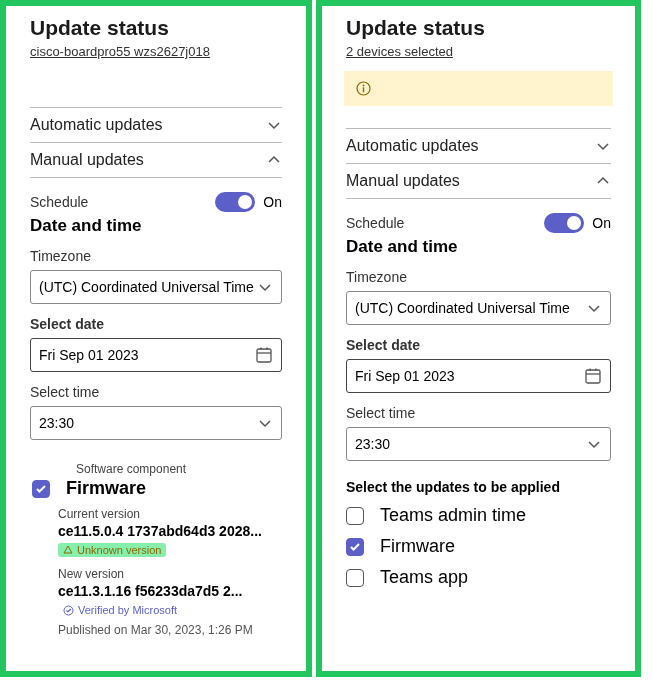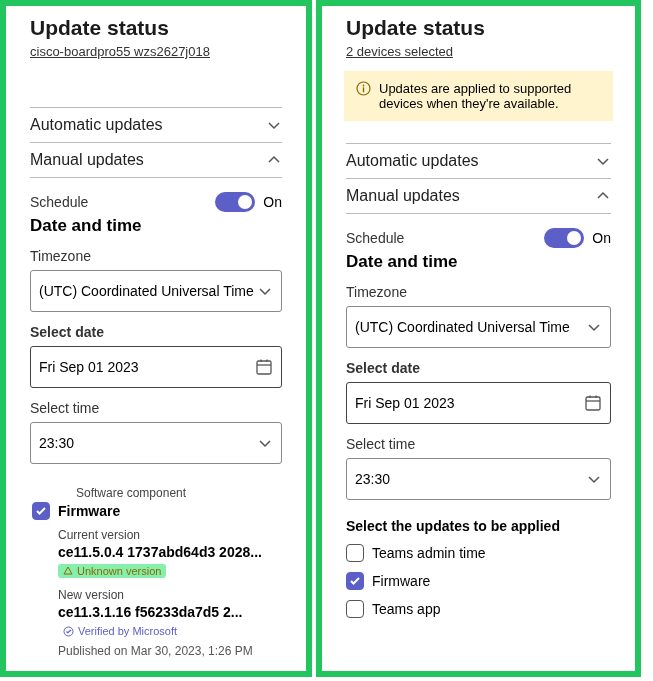--- a/index.html
+++ b/index.html
@@ -17,24 +17,24 @@
   .chev { width: 16px; height: 16px; color: #555; }
   .row { display: flex; justify-content: space-between; align-items: center; margin-top: 14px; }
   .sched-label { font-size: 14px; color: #333; }
   .toggle-wrap { display: flex; align-items: center; gap:8px; }
   .toggle { width:40px; height:20px; background:#5b5fc7; border-radius:10px; position:relative; cursor:pointer; }
   .toggle .knob { width:14px; height:14px; background:#fff; border-radius:50%; position:absolute; top:3px; right:3px; }
   .toggle-text { font-size: 14px; }
   .h2 { font-size: 17px; font-weight:700; margin: 4px 0 10px; }
   .fld-label { font-size: 14px; color:#333; margin-top: 12px; margin-bottom: 6px; display:block; }
   .fld-label-b { font-weight:700; }
-  .select, .input { width:100%; height:42px; border:1px solid #888; border-radius:3px; padding:0 8px; display:flex; align-items:center; justify-content:space-between; font-size:14px; background:#fff; cursor:pointer; }
+  .select, .input { width:100%; height:34px; border:1px solid #888; border-radius:3px; padding:0 8px; display:flex; align-items:center; justify-content:space-between; font-size:14px; background:#fff; cursor:pointer; }
   .input { border-color:#444; }
   .cal { width:18px; height:18px; flex:0 0 auto; }
-  .chk-row { display:flex; align-items:center; gap:8px; margin: 10px 0; font-size:14px; }
+  .chk-row { display:flex; align-items:center; gap:16px; margin: 10px 0; font-size:18px; }
   .chk { width:18px; height:18px; border:1.5px solid #555; border-radius:4px; display:flex; align-items:center; justify-content:center; cursor:pointer; }
   .chk.checked { background:#5b5fc7; border-color:#5b5fc7; }
   .chk.checked svg { display:block; }
   .chk svg { display:none; }
   .soft-box { margin-top: 22px; padding-left: 2px; }
   .soft-small { font-size:12px; color:#444; margin-bottom:2px; }
   .soft-bold { font-size:14px; font-weight:700; display:flex; align-items:center; gap:4px; flex-wrap:wrap; }
   .tag { display:inline-flex; align-items:center; gap:4px; font-size:11px; border-radius:3px; padding:1px 5px; font-weight:400; }
   .tag-warn { background:#86efac; color:#8a6a00; }
   .tag-info { color:#5b5fc7; }
@@ -143,21 +143,20 @@
 <div class="panel panel-right">
   <div class="title">Update status</div>
   <div class="subtitle">2 devices selected</div>
 
   <div class="banner">
     <svg width="15" height="15" viewBox="0 0 15 15">
         <circle cx="7.5" cy="7.5" r="6.5" fill="none" stroke="#8a6a00" stroke-width="1.2"></circle>
         <circle cx="7.5" cy="4.5" r="0.9" fill="#8a6a00"></circle>
         <rect x="6.8" y="6.3" width="1.4" height="5" fill="#8a6a00"></rect>
       </svg>
-    <span>Updates are applied to supported devices when they're available.</span>
   </div>
 
   <div class="section section-first">
     <span class="section-label">Automatic updates</span>
     <svg class="chev" viewBox="0 0 16 16">
         <path d="M3 6l5 5 5-5" fill="none" stroke="currentColor" stroke-width="1.5"></path>
       </svg>
   </div>
 
   <div class="section">

